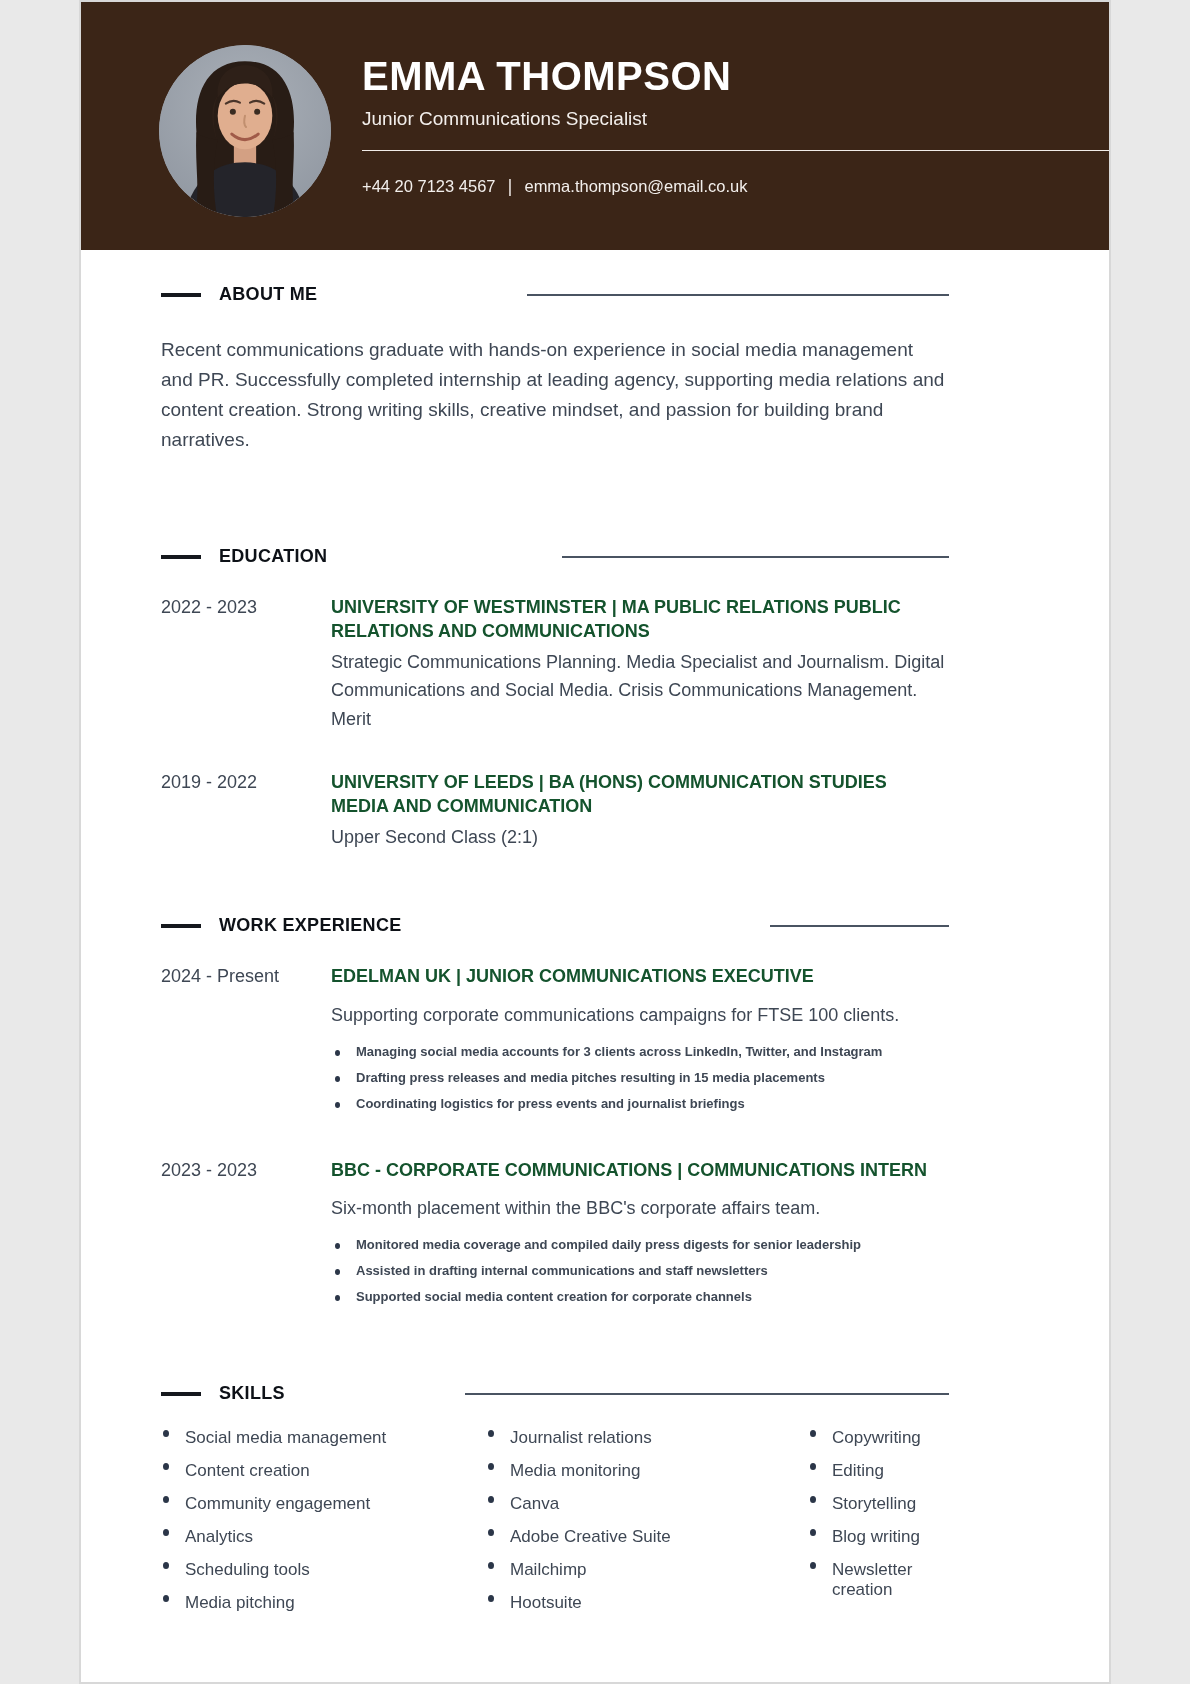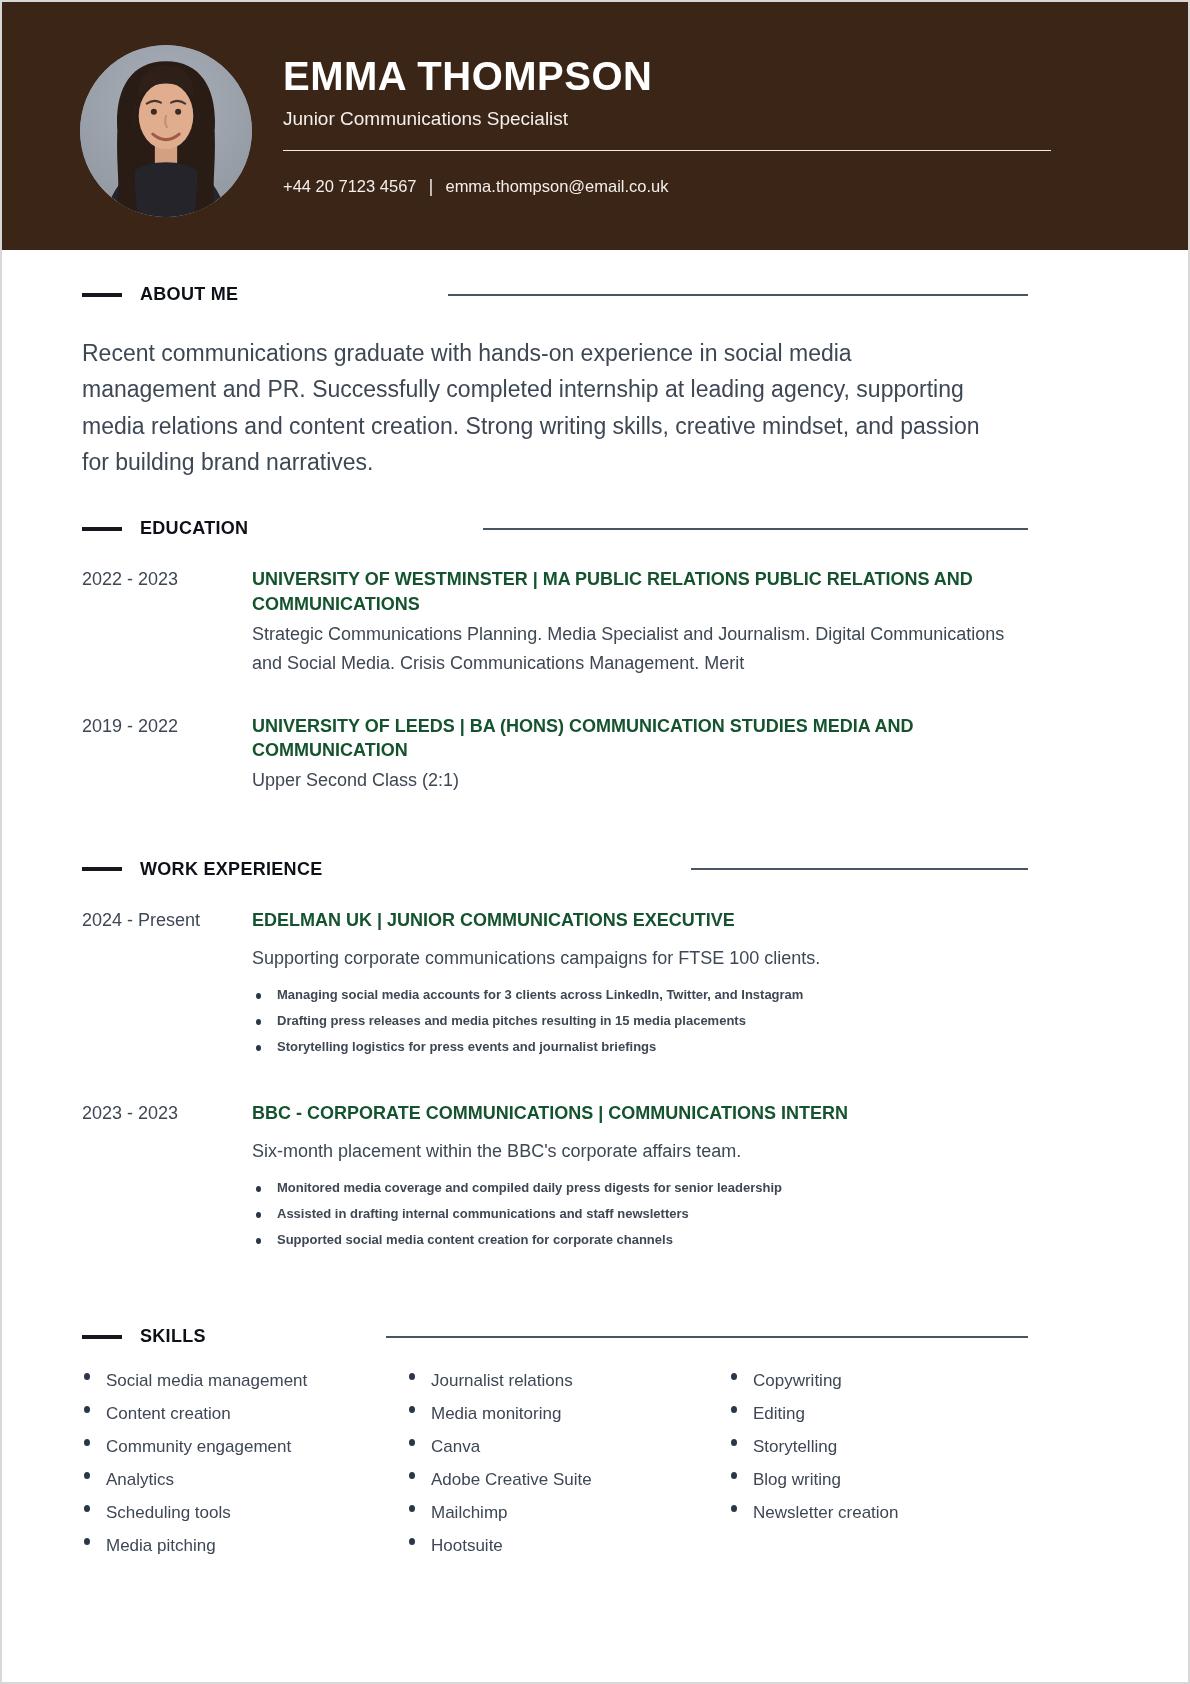--- a/index.html
+++ b/index.html
@@ -1,18 +1,18 @@
 <!DOCTYPE html>
 <html><head>
 <meta charset="utf-8">
 <style>
   html,body{margin:0;padding:0;background:#e9e9e9;}
   *{box-sizing:border-box;}
   .page{
-    width:1190px;height:1684px;margin:0 auto;background:#ffffff;
+    width:1032px;height:1684px;margin:0 auto;background:#ffffff;
     border:2px solid #d8d8d8;overflow:hidden;
     font-family:"Liberation Sans",sans-serif;color:#3e4754;
   }
   
   .cv-header{
     height:248px;background:#3b2517;position:relative;
     display:flex;align-items:flex-start;
   }
   .avatar{
     position:absolute;left:78px;top:43px;width:172px;height:172px;border-radius:50%;
@@ -33,28 +33,28 @@
   .section{margin:0;}
   .sec-head{display:flex;align-items:center;}
   .sec-dash{width:40px;height:4px;background:#15181d;margin-right:18px;flex:0 0 auto;}
   .sec-title{
     margin:0;font-size:18px;font-weight:700;color:#0d1117;letter-spacing:.3px;
     white-space:nowrap;
   }
   .sec-line{height:2px;background:#4a5462;flex:1 1 auto;}
   .sec-about{margin-top:34px;}
   .sec-about .sec-line{margin-left:210px;}
-  .sec-education{margin-top:38px;}
+  .sec-education{margin-top:91px;}
   .sec-education .sec-line{margin-left:235px;}
   .sec-work{margin-top:64px;}
   .sec-work .sec-line{margin-left:368px;}
   .sec-skills{margin-top:68px;}
   .sec-skills .sec-line{margin-left:180px;}
   .about-body{
-    margin:30px 0 0 0;font-size:23px;line-height:1.58;color:#3e4754;max-width:905px;
+    margin:30px 0 0 0;font-size:19px;line-height:1.58;color:#3e4754;max-width:905px;
   }
   
   .entry{display:grid;grid-template-columns:170px 1fr;margin-top:28px;}
   .entry + .entry{margin-top:36px;}
   .entry-dates{font-size:18px;color:#3e4754;padding-top:2px;}
   .entry-title{
     margin:0;font-size:18px;font-weight:700;color:#14532d;line-height:1.35;
   }
   .entry-desc{margin-top:4px;font-size:18px;line-height:1.6;color:#3e4754;}
   .entry-summary{margin-top:16px;font-size:18px;color:#3e4754;}
@@ -182,21 +182,21 @@
             <li>
               <span class="dot"></span>
               <span>Managing social media accounts for 3 clients across LinkedIn, Twitter, and Instagram</span>
             </li>
             <li>
               <span class="dot"></span>
               <span>Drafting press releases and media pitches resulting in 15 media placements</span>
             </li>
             <li>
               <span class="dot"></span>
-              <span>Storytelling logistics for press events and journalist briefings</span>
+              <span>Coordinating logistics for press events and journalist briefings</span>
             </li>
           </ul>
         </div>
       </div>
 
       <div class="entry">
         <div class="entry-dates">2023 - 2023</div>
         <div>
           <h3 class="entry-title">BBC - CORPORATE COMMUNICATIONS | COMMUNICATIONS INTERN</h3>
           <div class="entry-summary">Six-month placement within the BBC's corporate affairs team.</div>

